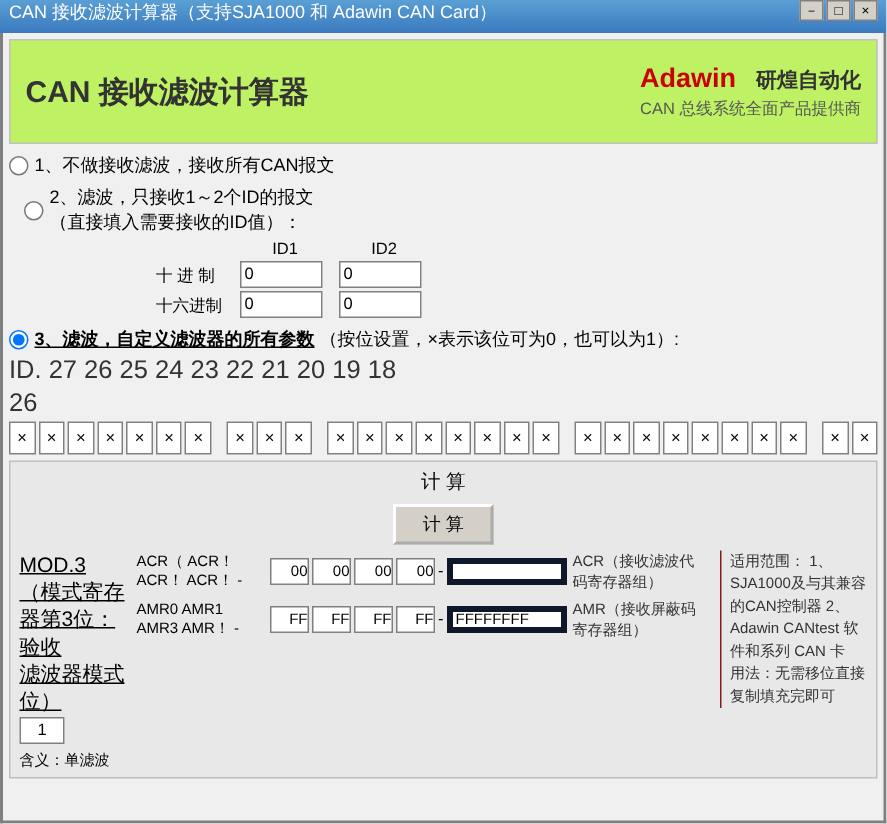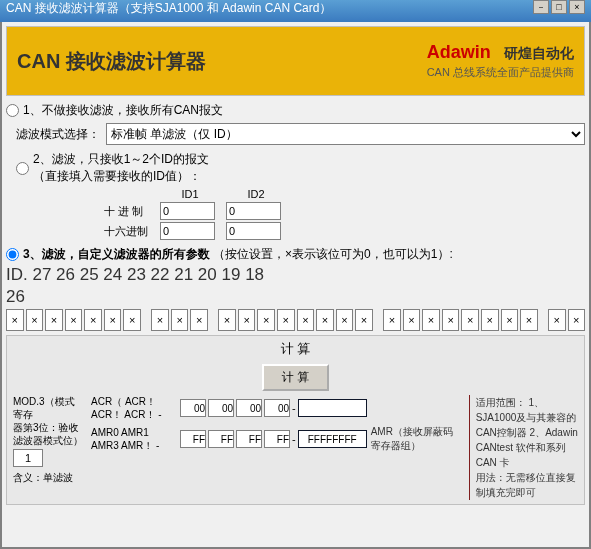--- a/index.html
+++ b/index.html
@@ -38,21 +38,21 @@
       color: black;
     }
     .main-window {
       background: #f0f0f0;
       border: 2px solid #808080;
       border-top: none;
       padding: 4px;
       height: 527px;
     }
     .header-section {
-      background: #eab308;
+      background: #bef264;
       border: 1px solid #c0c0c0;
       display: flex;
       align-items: center;
       margin-bottom: 6px;
       padding: 6px 10px;
       height: 70px;
     }
     .header-left {
       flex: 1;
       font-size: 20px;
@@ -129,20 +129,21 @@
     }
     .bit-section {
       margin-bottom: 4px;
     }
     .bit-section-title {
       font-size: 12px;
       margin-bottom: 2px;
     }
     .bit-section-title b {
       font-weight: bold;
+      text-decoration: underline;
     }
     .bit-ids-row {
       font-size: 17px;
       margin-bottom: 2px;
       color: #333;
     }
     .bit-row {
       display: flex;
       gap: 2px;
       margin-bottom: 2px;
@@ -186,39 +187,39 @@
     }
     .calc-input {
       width: 26px;
       height: 18px;
       border: 1px solid #808080;
       font-size: 10px;
       text-align: right;
       padding: 0;
     }
     .calc-input-wide {
-      width: 69px;
+      width: 80px;
       height: 18px;
-      border: 1px solid #0f172a;
+      border: 4px solid #0f172a;
       font-size: 10px;
       padding: 1px 2px;
-      text-align: center;
     }
     .calc-dash {
       font-size: 11px;
     }
     .mod-col {
       display: flex;
       flex-direction: column;
       gap: 2px;
       min-width: 70px;
     }
     .mod-label {
-      font-size: 10px;
+      font-size: 14px;
       line-height: 1.3;
+      text-decoration: underline;
     }
     .mod-input {
       width: 30px;
       height: 18px;
       border: 1px solid #808080;
       font-size: 11px;
       text-align: center;
     }
     .meaning-label {
       font-size: 10px;
@@ -272,29 +273,20 @@
     </div>
   </div>
 
   <div class="section">
     <label class="radio-label">
       <input type="radio" name="filterOpt" class="radio-input" style="">
       <span>1、不做接收滤波，接收所有CAN报文</span>
     </label>
   </div>
 
-  <div class="filter-mode-row">
-    <span class="filter-label">滤波模式选择：</span>
-    <select class="filter-select">
-      <option>标准帧 单滤波（仅 ID）</option>
-      <option>标准帧 双滤波</option>
-      <option>扩展帧 单滤波</option>
-      <option>扩展帧 双滤波</option>
-    </select>
-  </div>
 
   <div class="section id-section">
     <label class="radio-label">
       <input type="radio" name="filterOpt" class="radio-input" style="">
       <span>
         <span>2、滤波，只接收1～2个ID的报文</span><br>
         <span>（直接填入需要接收的ID值）：</span>
       </span>
     </label>
     <div class="id-table">
@@ -383,20 +375,21 @@
         <div style="display:flex;align-items:center;gap:4px;margin-bottom:4px;">
           <div style="font-size:10px;line-height:1.3;width:85px;">ACR（ ACR！ ACR！ ACR！ -</div>
           <div class="calc-inputs-row">
             <input class="calc-input" type="text" value="00" style="">
             <input class="calc-input" type="text" value="00" style="">
             <input class="calc-input" type="text" value="00" style="">
             <input class="calc-input" type="text" value="00" style="">
             <span class="calc-dash">-</span>
             <input class="calc-input-wide" type="text" value="" style="">
           </div>
+          <div style="font-size:10px;color:#333;width:90px;">ACR（接收滤波代码寄存器组）</div>
         </div>
 
         <div style="display:flex;align-items:center;gap:4px;">
           <div style="font-size:10px;line-height:1.3;width:85px;">AMR0 AMR1 AMR3 AMR！ -</div>
           <div class="calc-inputs-row">
             <input class="calc-input" type="text" value="FF" style="">
             <input class="calc-input" type="text" value="FF" style="">
             <input class="calc-input" type="text" value="FF" style="">
             <input class="calc-input" type="text" value="FF" style="">
             <span class="calc-dash">-</span>

